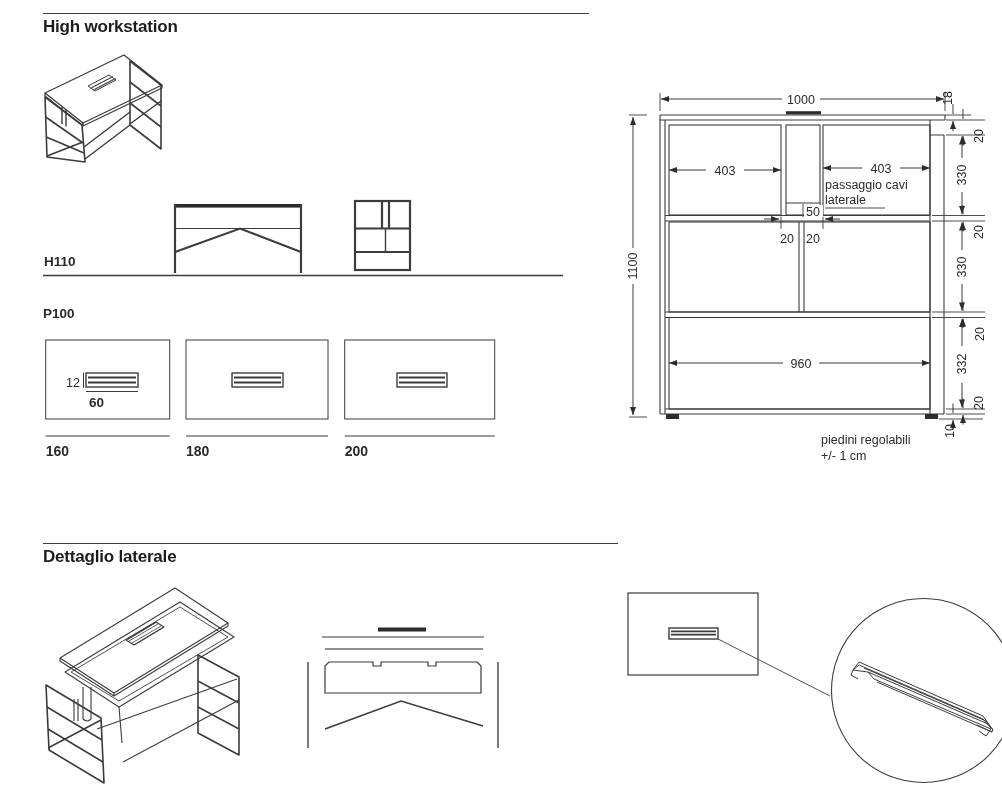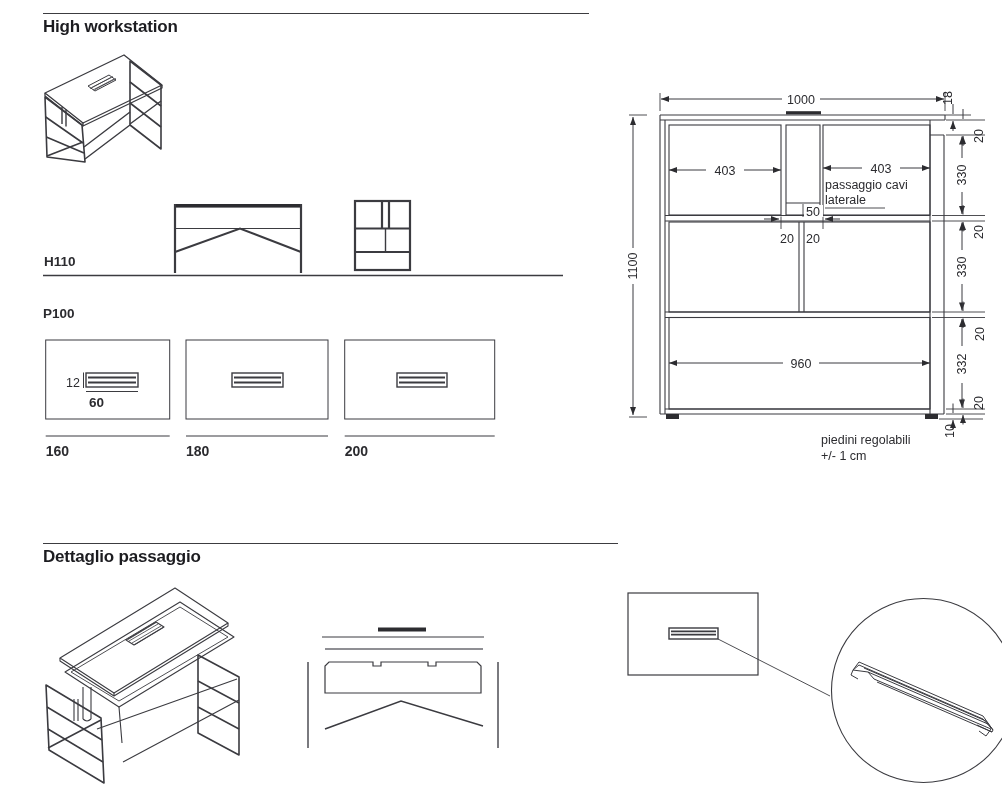--- a/index.html
+++ b/index.html
@@ -17,21 +17,21 @@
   .lbl-b{font-size:13.5px;font-weight:bold;}
   .lbl-bb{font-size:14px;font-weight:bold;}
   .note-t{font-size:12.5px;}
 </style>
 </head>
 <body>
 
 <div class="page">
 
   <div class="sec-head hw">High workstation</div>
-  <div class="sec-head st">Dettaglio passaggio</div>
+  <div class="sec-head st">Dettaglio laterale</div>
 
   <svg style="left:0;top:40px" width="580" height="500" viewBox="0 40 580 500">
 
     <g stroke="#3b3b40" fill="none" stroke-width="1.3" stroke-linejoin="round">
       <polygon points="12,93 91,55 129,85 50,123" fill="#ffffff"></polygon>
       <path d="M12,93 L12,96 L50,126 L50,123 M50,126 L129,88 L129,85"></path>
       <polygon points="55,86 76,75 83,80 62,91" stroke-width="1"></polygon>
       <path d="M57,88.5 L78,77.5 M60,90 L81,79 M59,87.5 L80,76.5 M62,89.5 L83,78.5" stroke-width="0.8"></path>
       <polygon points="12,97 49,125 52,162 14,157" stroke-width="1.6"></polygon>
       <path d="M12.7,117 L50,143 M13.3,137 L51,153 M14,156 L50,142" stroke-width="1.6"></path>

